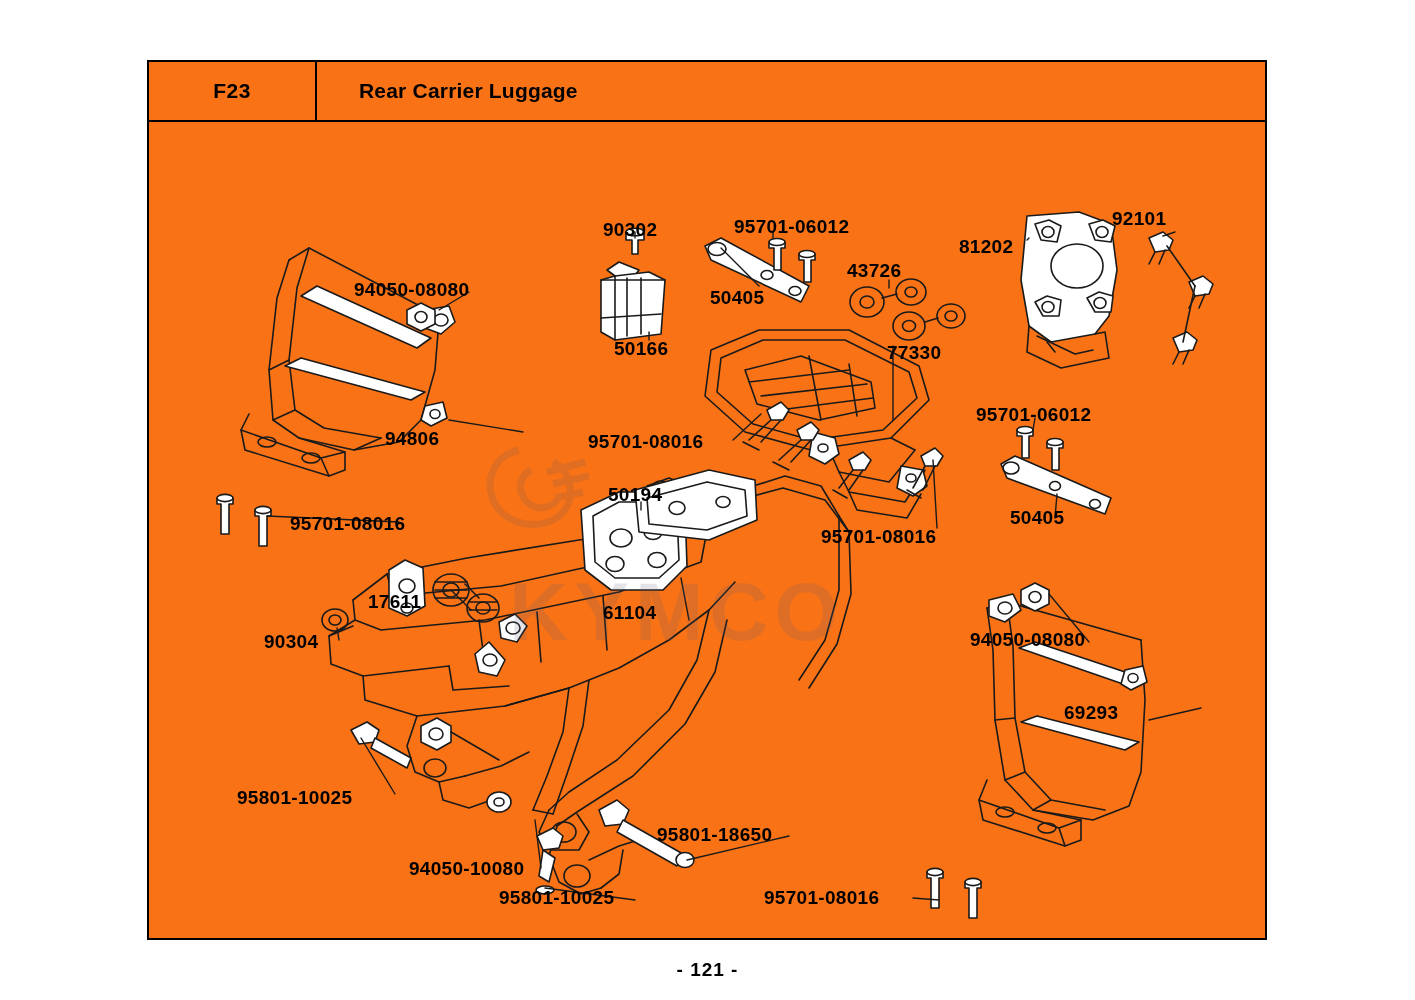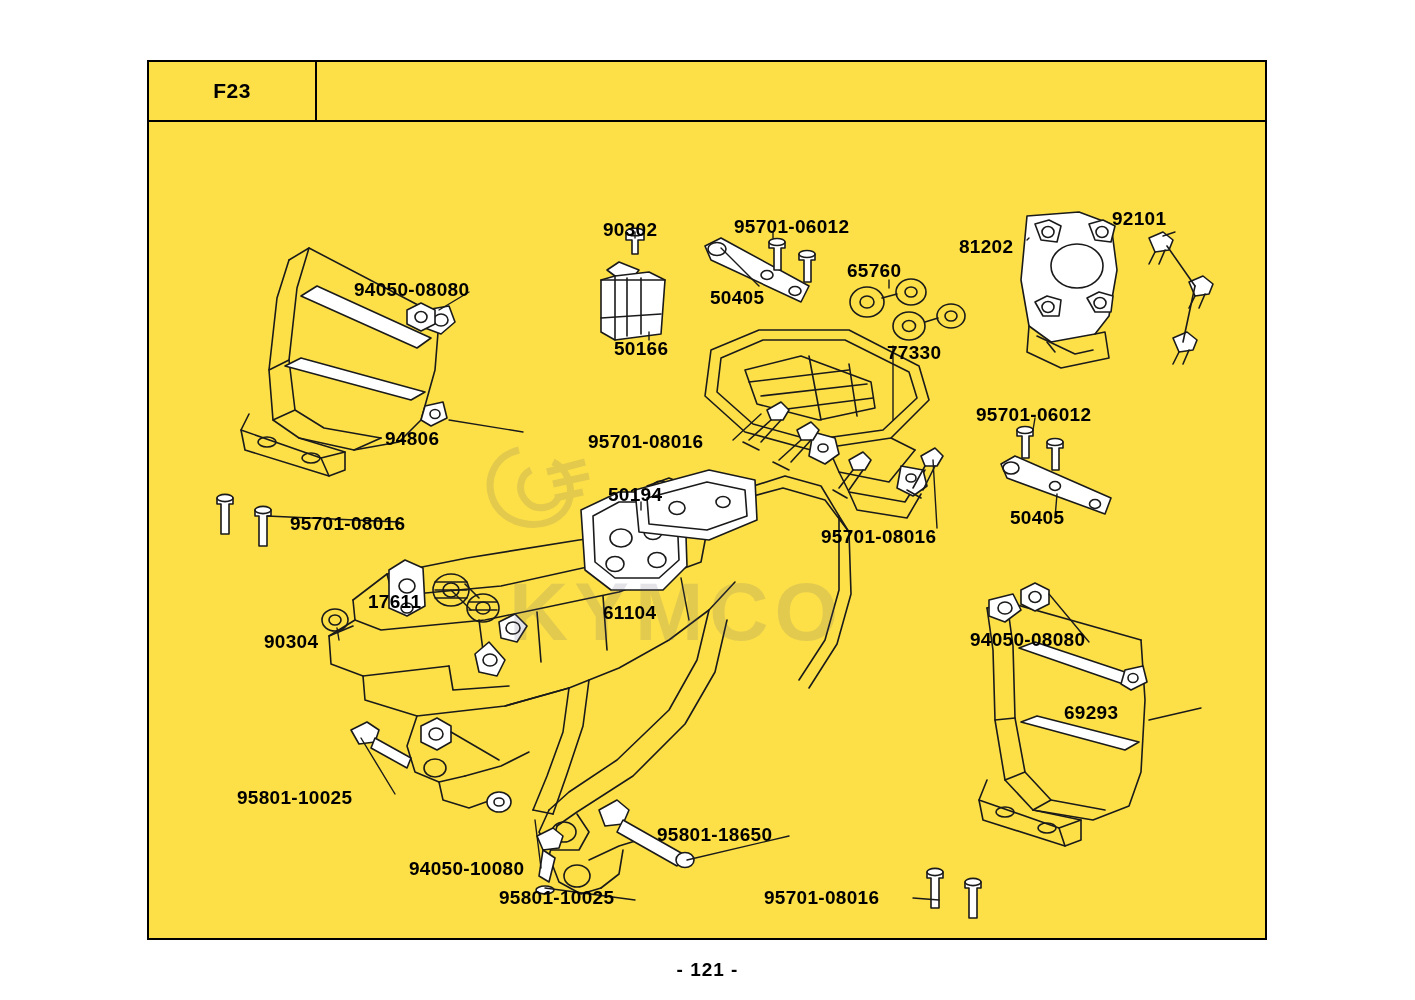--- a/index.html
+++ b/index.html
@@ -23,21 +23,21 @@
   }
   
   .sheet {
     position: absolute;
     left: 147px;
     top: 60px;
     width: 1120px;
     height: 880px;
     border: 2px solid #000;
     box-sizing: border-box;
-    background: #fde047;
+    background: #f97316;
   }
   .title-bar {
     position: absolute;
     left: 0; top: 0;
     width: 100%;
     height: 60px;
     border-bottom: 2px solid #000;
     box-sizing: border-box;
   }
   .title-code {
@@ -97,20 +97,21 @@
 </style>
 </head>
 <body>
 
 <div id="page">
 
   <div class="sheet">
 
     <div class="title-bar">
       <div class="title-code">F23</div>
+      <div class="title-text">Rear Carrier Luggage</div>
     </div>
 
     <div class="canvas">
 
       <svg width="1116" height="820" viewBox="0 0 1116 820">
         <g fill="none" stroke="#1a1a1a" stroke-width="1.6" stroke-linejoin="round" stroke-linecap="round">
 
           <g>
             <path d="M140 140 L128 178 L120 250 L124 300 L150 318 L205 330 L250 322 L272 300 L286 250 L290 200"></path>
             <path d="M160 128 L148 168 L140 240 L146 290 L175 308 L232 318"></path>
@@ -460,21 +461,21 @@
         <text x="360" y="520" font-family="Liberation Sans, sans-serif" font-size="82" font-weight="bold" fill="#5a5a78" opacity="0.16" letter-spacing="6">KYMCO</text>
       </svg>
 
       <div class="lbl" style="left:205px; top:160px;">94050-08080</div>
       <div class="lbl" style="left:236px; top:309px;">94806</div>
       <div class="lbl" style="left:141px; top:394px;">95701-08016</div>
       <div class="lbl" style="left:454px; top:100px;">90302</div>
       <div class="lbl" style="left:465px; top:219px;">50166</div>
       <div class="lbl" style="left:585px; top:97px;">95701-06012</div>
       <div class="lbl" style="left:561px; top:168px;">50405</div>
-      <div class="lbl" style="left:698px; top:141px;">65760</div>
+      <div class="lbl" style="left:698px; top:141px;">43726</div>
       <div class="lbl" style="left:810px; top:117px;">81202</div>
       <div class="lbl" style="left:963px; top:89px;">92101</div>
       <div class="lbl" style="left:738px; top:223px;">77330</div>
       <div class="lbl" style="left:827px; top:285px;">95701-06012</div>
       <div class="lbl" style="left:861px; top:388px;">50405</div>
       <div class="lbl" style="left:439px; top:312px;">95701-08016</div>
       <div class="lbl" style="left:672px; top:407px;">95701-08016</div>
       <div class="lbl" style="left:419px; top:365px;margin-left:40px;">50194</div>
       <div class="lbl" style="left:454px; top:483px;">61104</div>
       <div class="lbl" style="left:219px; top:472px;">17611</div>

